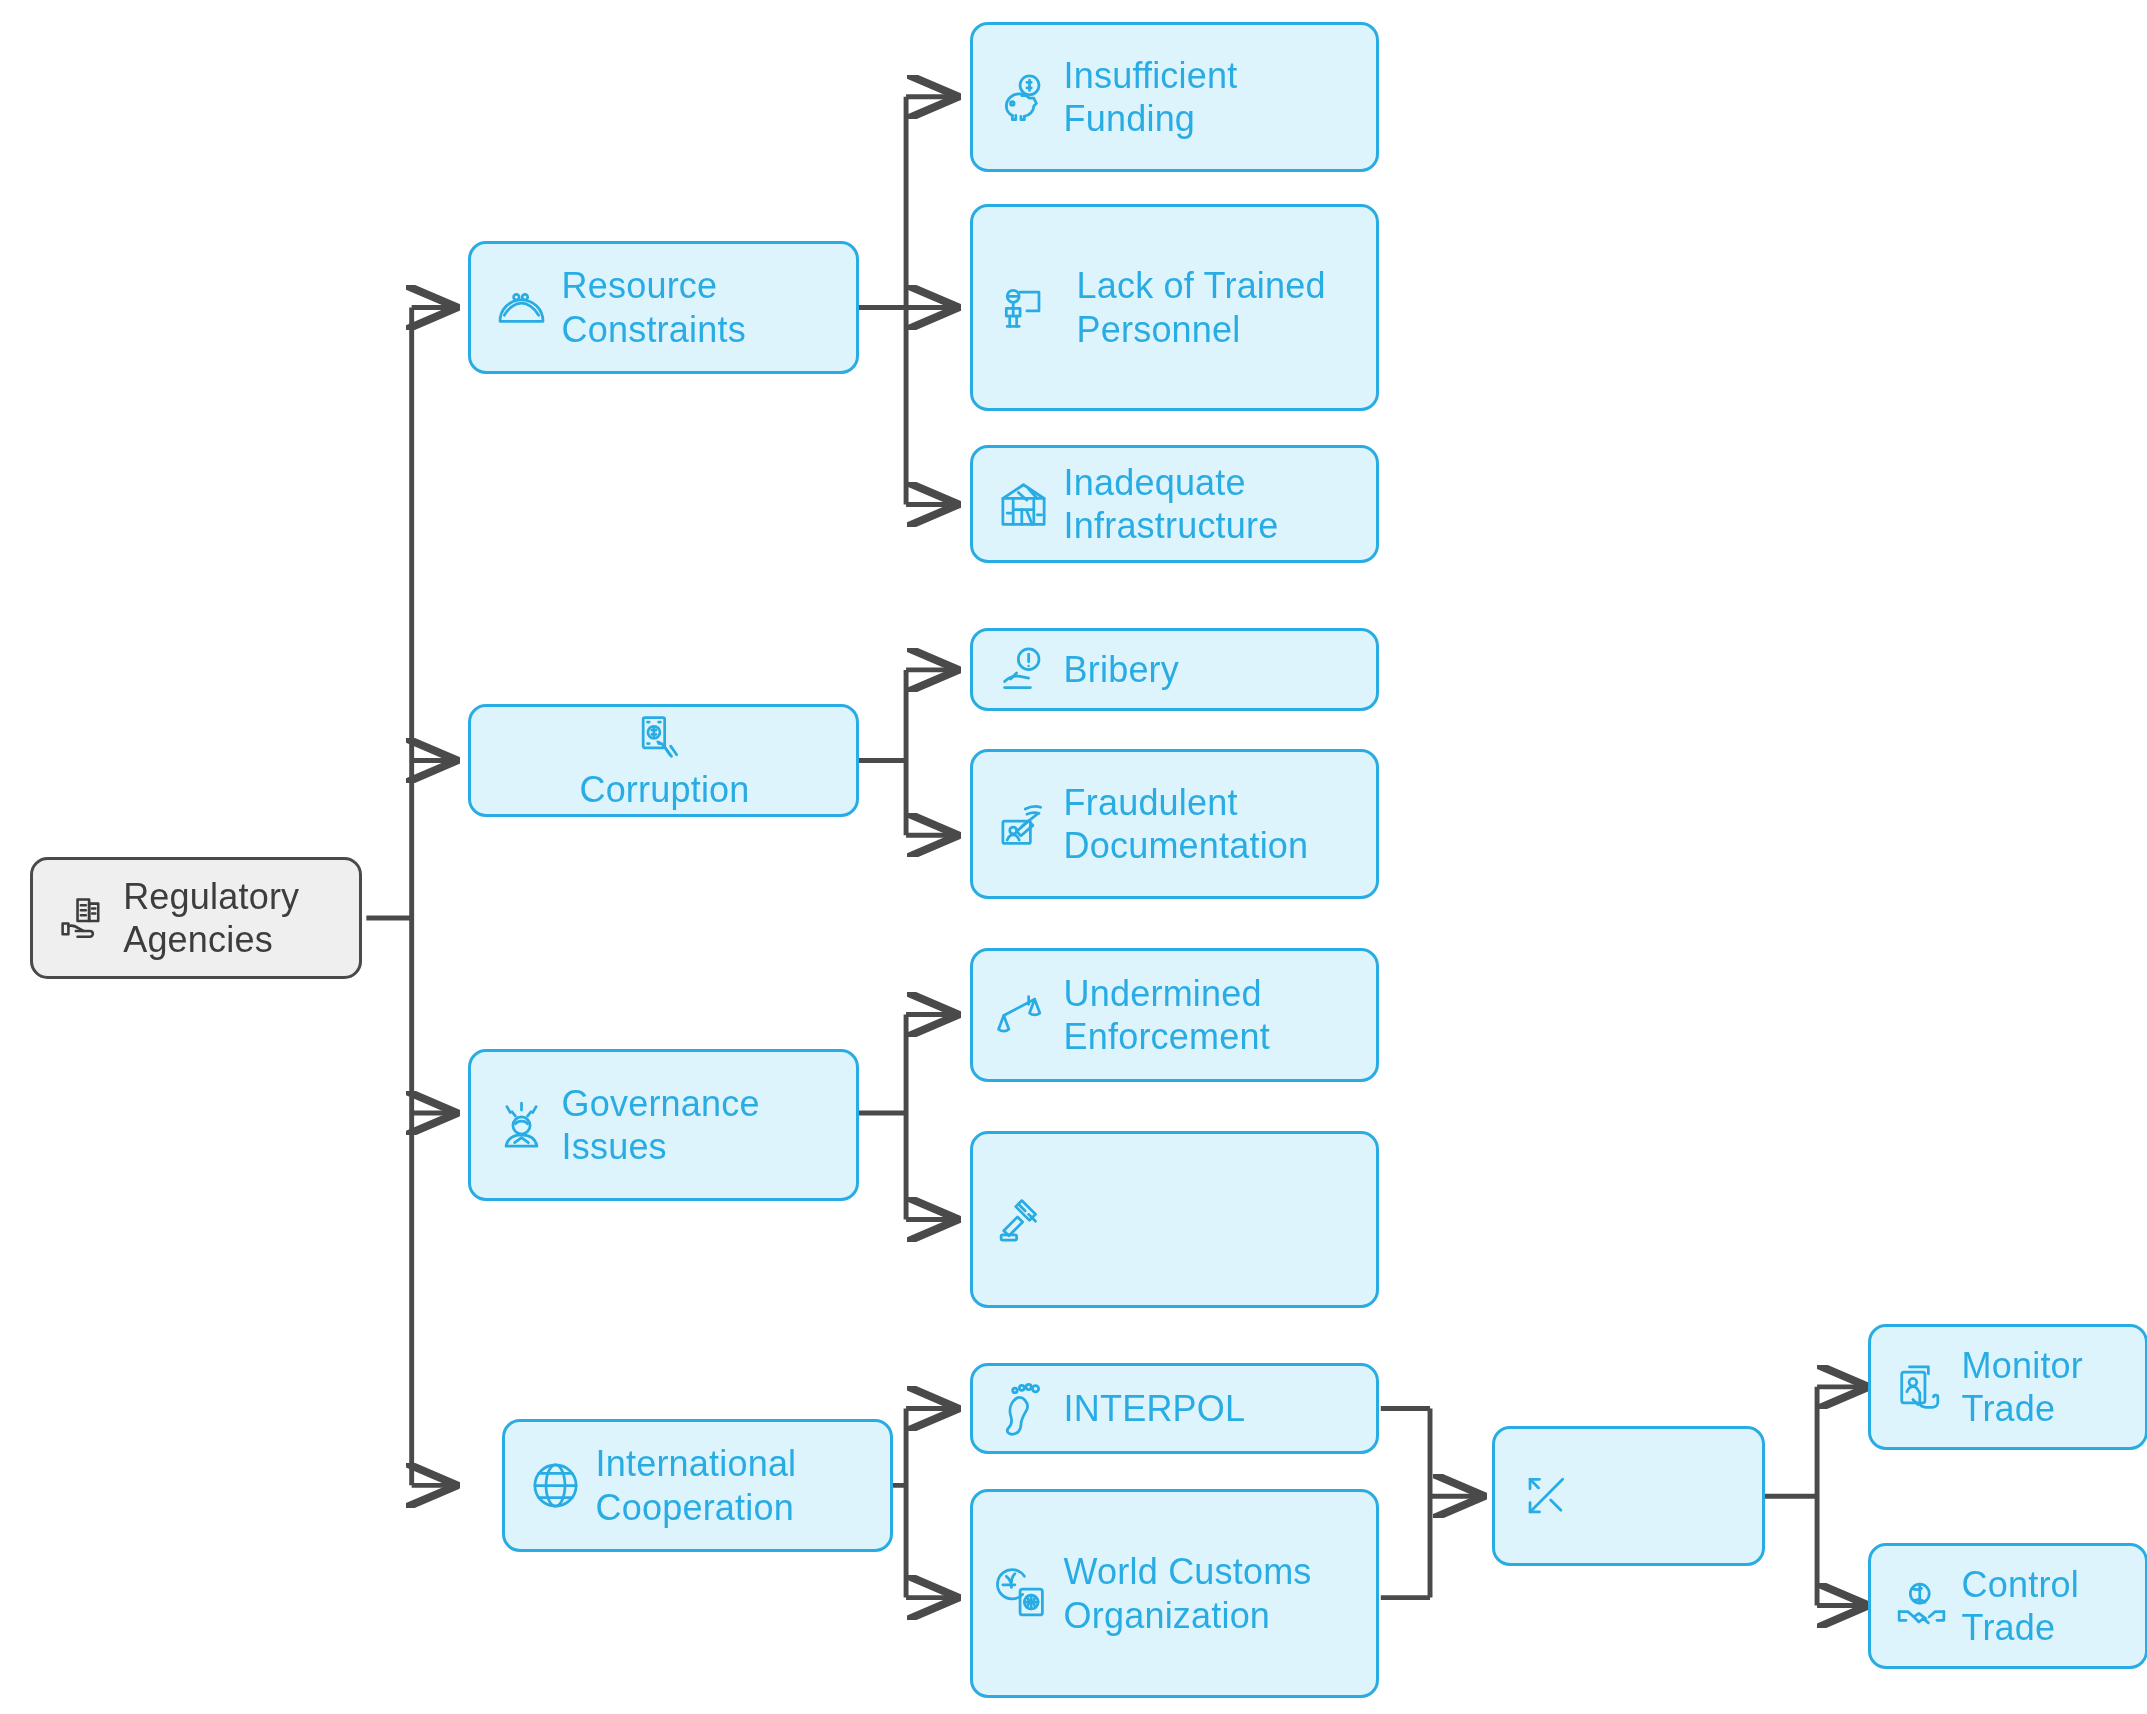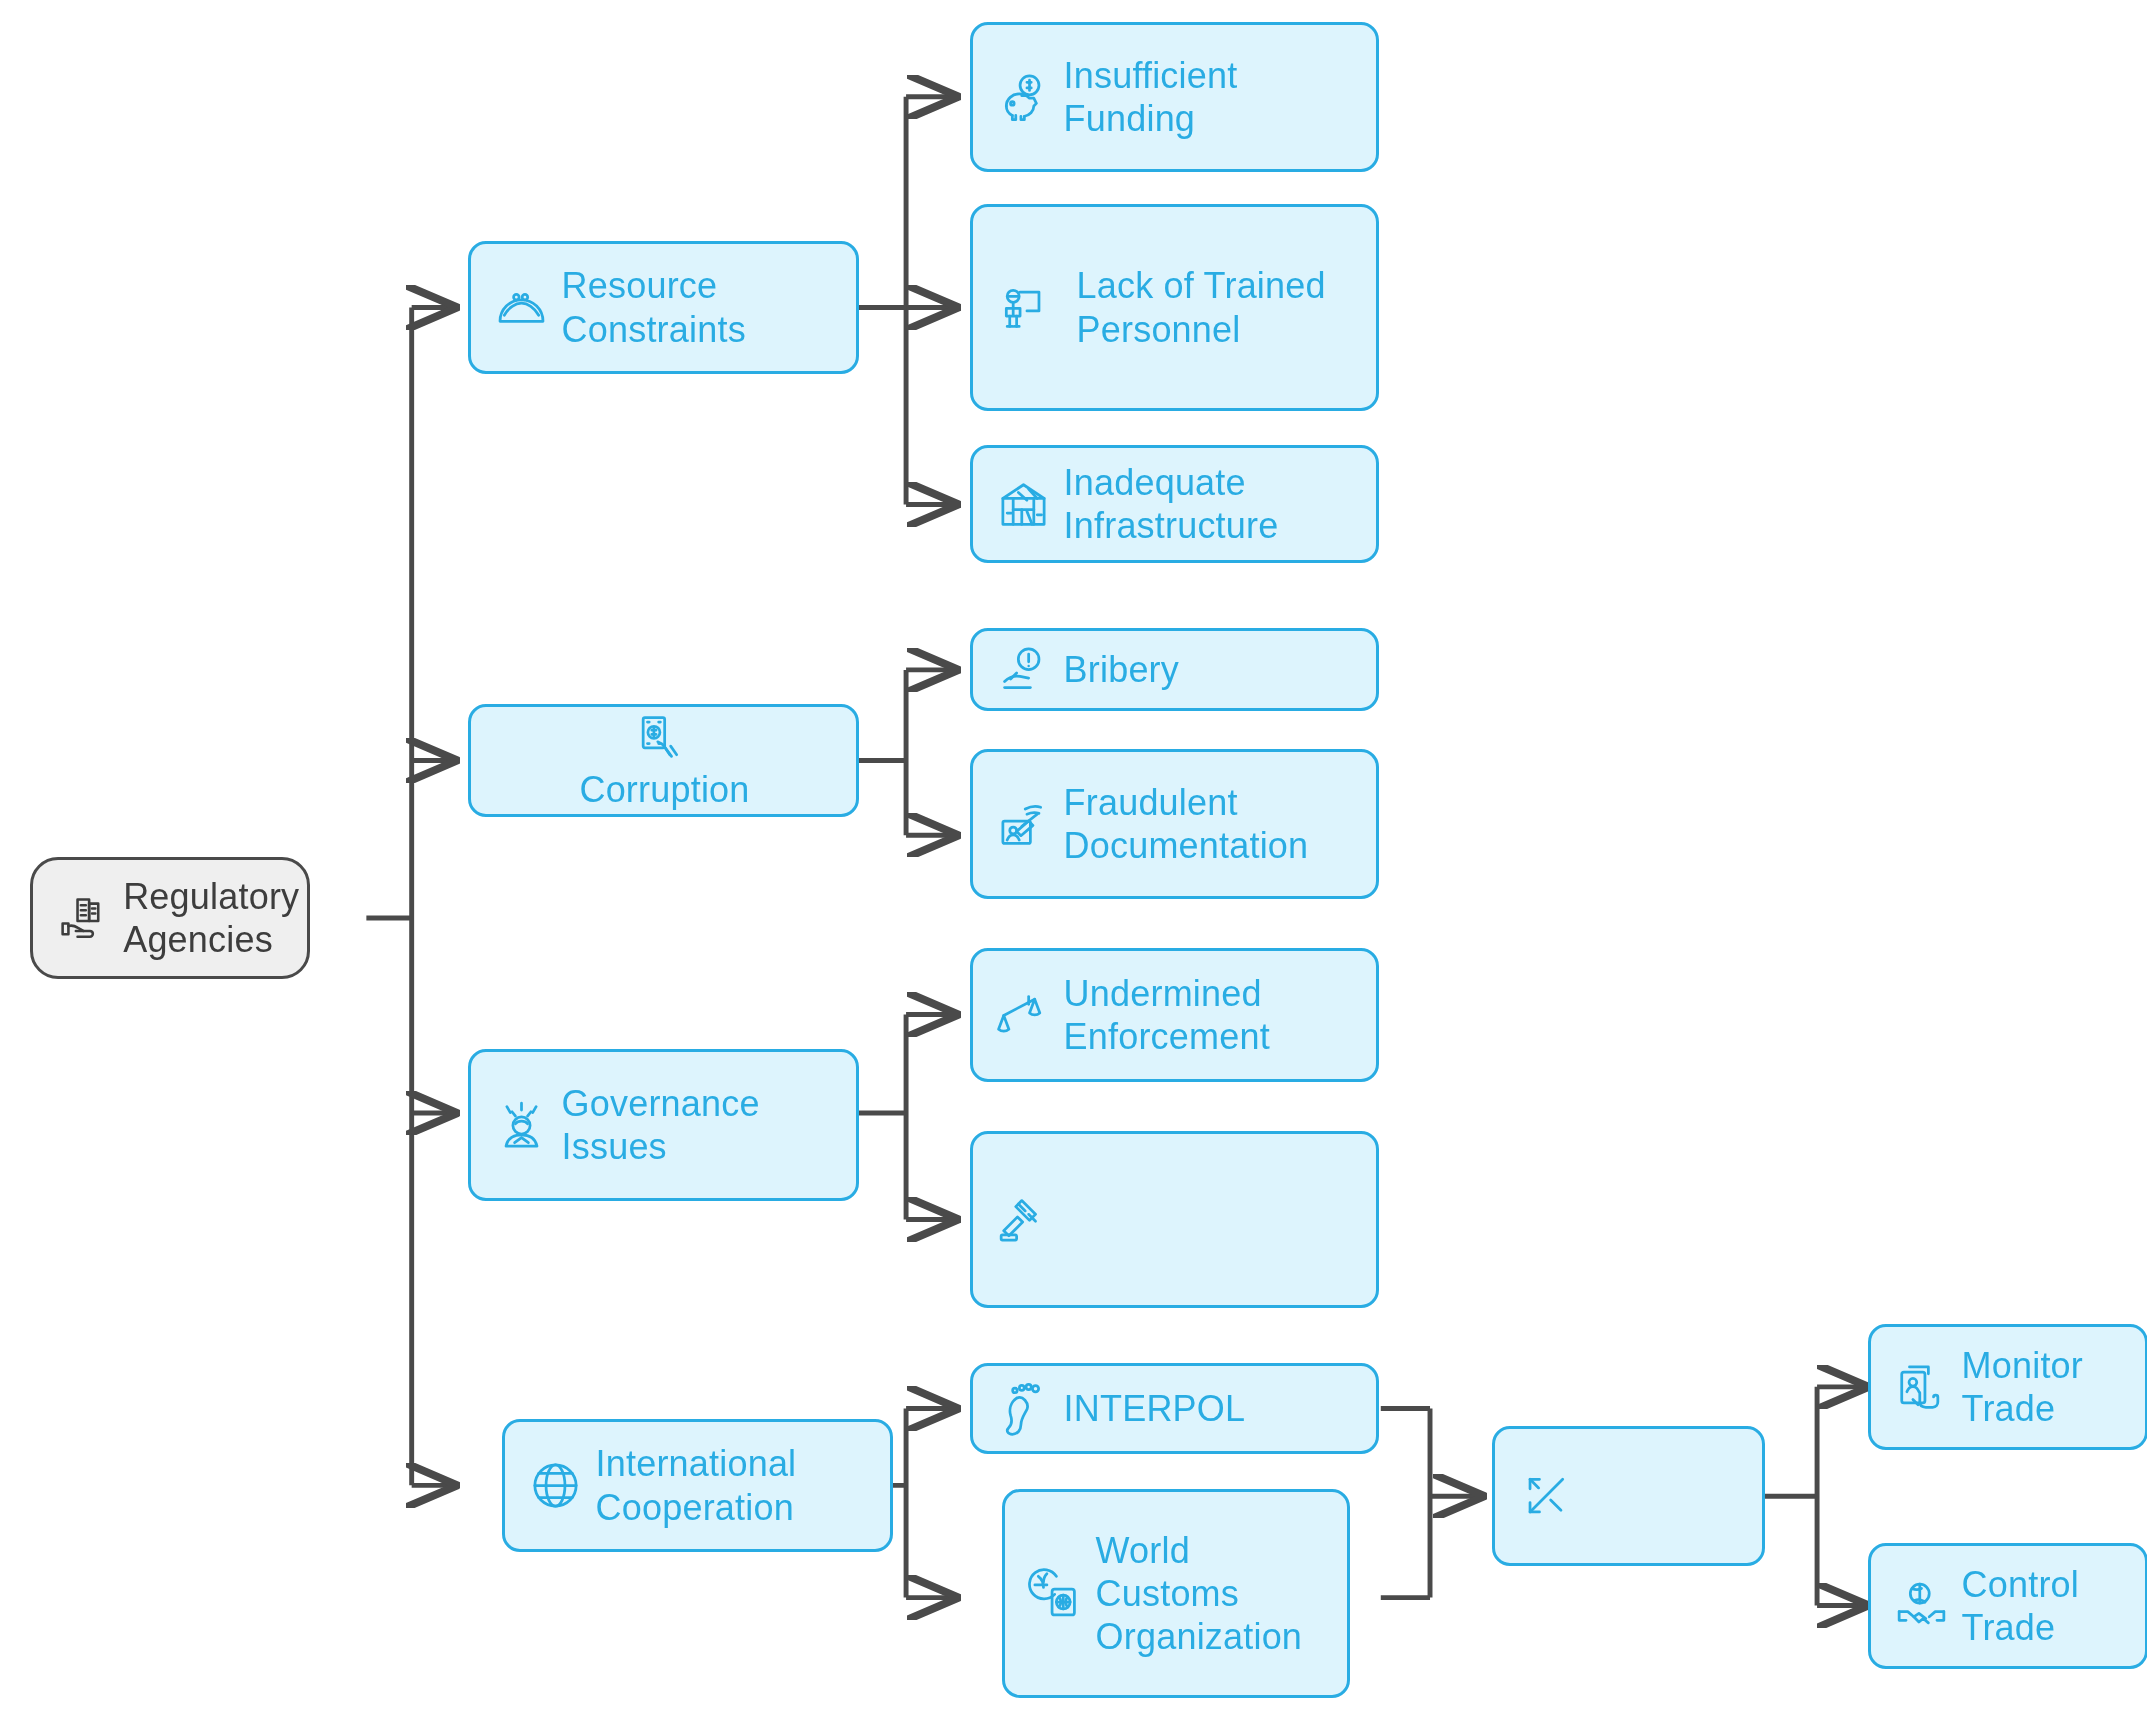--- a/index.html
+++ b/index.html
@@ -65,21 +65,21 @@
       <path d="M1452,1430 L1452,1622"></path>
       <path d="M1452,1519 L1506,1519" marker-end="url(#ah)"></path>
 
       <path d="M1792,1519 L1845,1519"></path>
       <path d="M1845,1408 L1845,1630"></path>
       <path d="M1845,1408 L1896,1408" marker-end="url(#ah)"></path>
       <path d="M1845,1630 L1896,1630" marker-end="url(#ah)"></path>
     </g>
   </svg>
 
-  <div class="node root" style="left:29.6px;top:857px;width:280px;height:122px;border-radius:28px;">
+  <div class="node root" style="left:29.6px;top:857px;width:332px;height:122px;">
     <span class="ico">
       <svg viewBox="0 0 64 64" fill="none" stroke="#3d3d3d" stroke-width="3.1" stroke-linecap="round" stroke-linejoin="round">
         <rect x="26" y="9" width="14" height="26"></rect>
         <rect x="40" y="14" width="11" height="21"></rect>
         <path d="M30 16h6M30 22h6M30 28h6"></path>
           <path d="M43.5 20h4M43.5 26h4"></path>
         <path d="M8 38h7v13H8z"></path>
         <path d="M15 41c4-1 8 0 11 2l7 4h8a3.5 3.5 0 0 1 0 7H26"></path>
         <path d="M24 47h9"></path>
       </svg>
@@ -242,21 +242,21 @@
         <path d="M24 20c-7 5-9 13-7 20 2 6 1 11-2 14-4 4-1 8 4 8 6 0 10-5 10-11 0-7 4-12 7-18 3-7-5-17-12-13z"></path>
         <circle cx="22" cy="11" r="2.6"></circle>
         <circle cx="30" cy="8" r="2.8"></circle>
         <circle cx="38" cy="7" r="3"></circle>
         <circle cx="46" cy="9" r="3.6"></circle>
       </svg>
     </span>
     <span class="lbl">INTERPOL</span>
   </div>
 
-  <div class="node" style="left:1002px;top:1489px;width:348px;height:209px;">
+  <div class="node" style="left:970px;top:1489px;width:409px;height:209px;">
     <span class="ico">
       <svg viewBox="0 0 64 64" fill="none" stroke="#29ace3" stroke-width="3.2" stroke-linecap="round" stroke-linejoin="round">
         <path d="M31 33a17 17 0 1 1 2-21"></path>
         <path d="M8 22h14M12 12c4 3 6 8 6 13"></path>
         <path d="M22 9c-3 3-4 7-4 10"></path>
         <rect x="28" y="27" width="26" height="30" rx="3"></rect>
         <circle cx="41" cy="42" r="8"></circle>
         <path d="M33 42h16M41 34v16"></path>
         <path d="M36 36c3 4 3 8 0 12M46 36c-3 4-3 8 0 12"></path>
       </svg>

